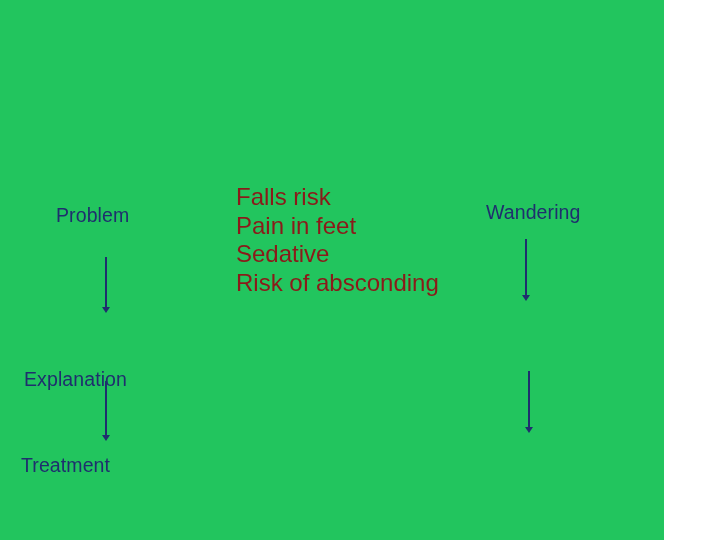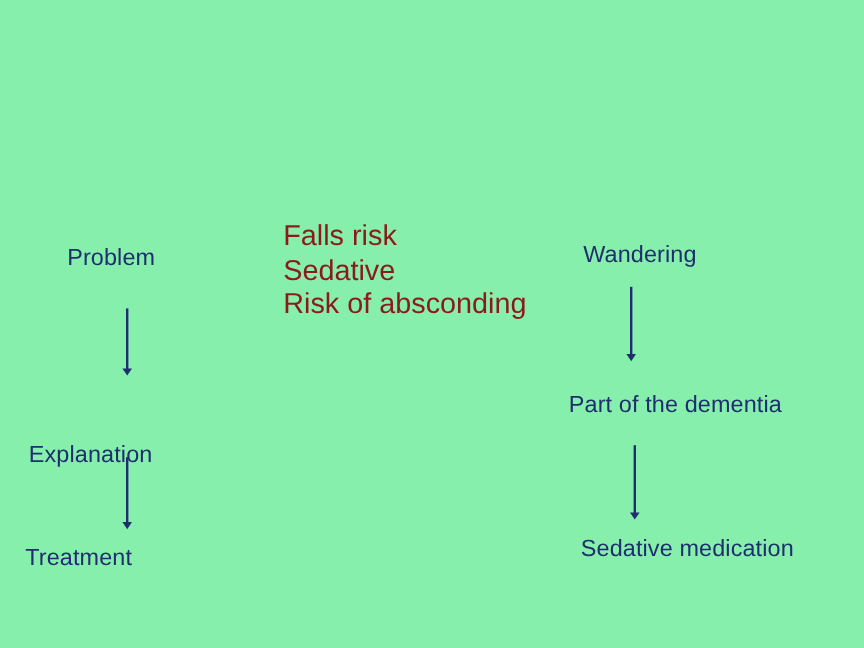--- a/index.html
+++ b/index.html
@@ -8,23 +8,23 @@
     padding: 0;
     background: #ffffff;
   }
   body {
     font-family: "Liberation Sans", sans-serif;
     -webkit-font-smoothing: antialiased;
   }
 
   #slide {
     position: relative;
-    width: 720px;
+    width: 664px;
     height: 540px;
-    background: #86efac;
+    background: #22c55e;
     overflow: hidden;
   }
 
   .txt {
     position: absolute;
     white-space: nowrap;
     line-height: 1.0;
     letter-spacing: 0.1px;
   }
 
@@ -94,29 +94,28 @@
 <div id="slide">
 
   <div class="txt stage-label" id="label-problem">Problem</div>
 
   <div class="txt stage-label" id="label-explanation">Explanation</div>
 
   <div class="txt stage-label" id="label-treatment">Treatment</div>
 
   <div id="symptom-list">
     <div class="symptom-line">Falls risk</div>
+    <div class="symptom-line">Pain in feet</div>
     <div class="symptom-line">Sedative</div>
     <div class="symptom-line">Risk of absconding</div>
   </div>
 
   <div class="txt example-text" id="example-wandering">Wandering</div>
 
-  <div class="txt example-text" id="example-cause">Part of the dementia</div>
 
-  <div class="txt example-text" id="example-treatment">Sedative medication</div>
 
   <div class="arrow" id="arrow-problem-explanation">
     <span class="shaft"></span>
     <span class="head"></span>
   </div>
 
   <div class="arrow" id="arrow-explanation-treatment">
     <span class="shaft"></span>
     <span class="head"></span>
   </div>

